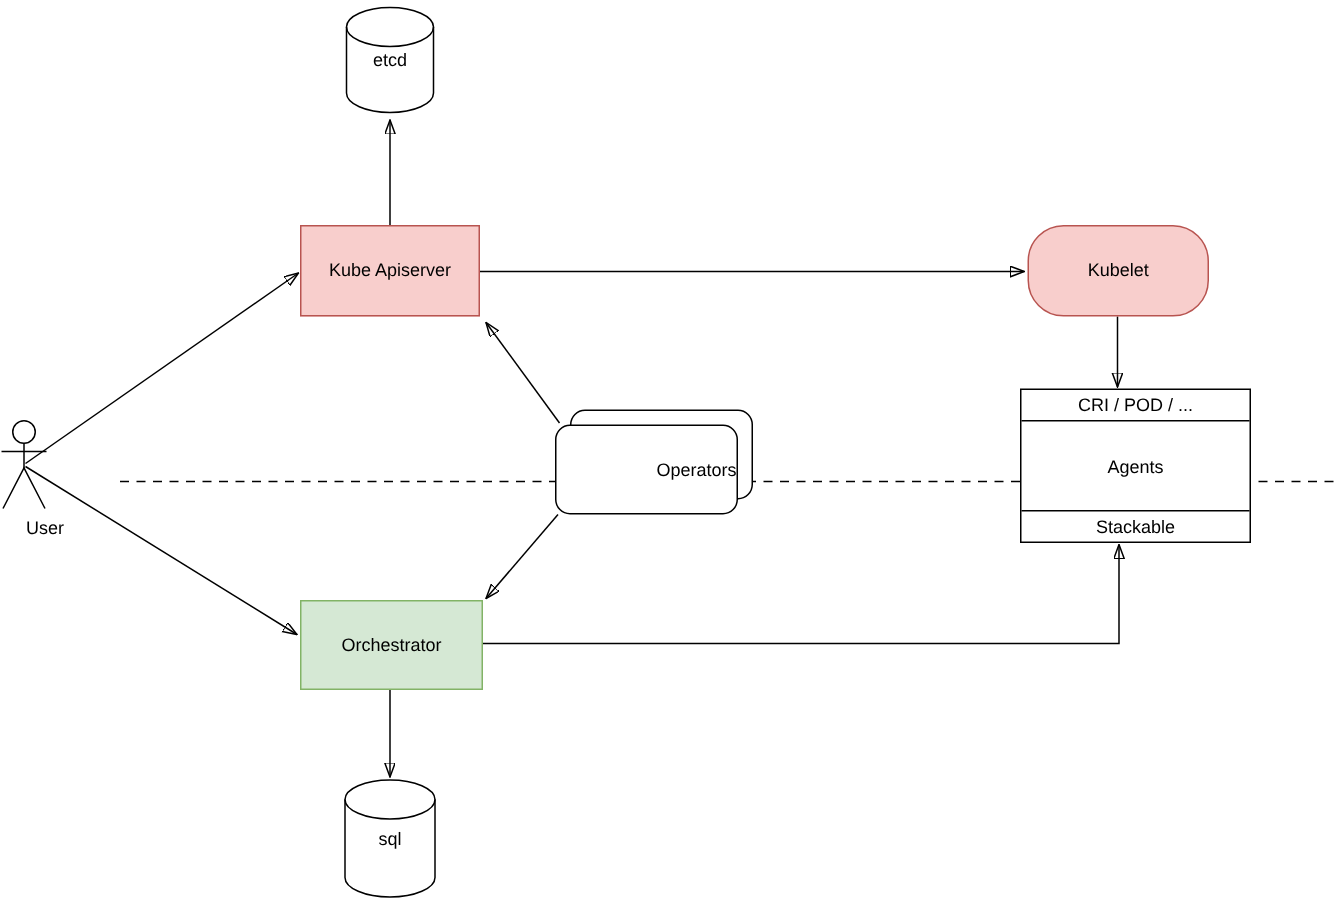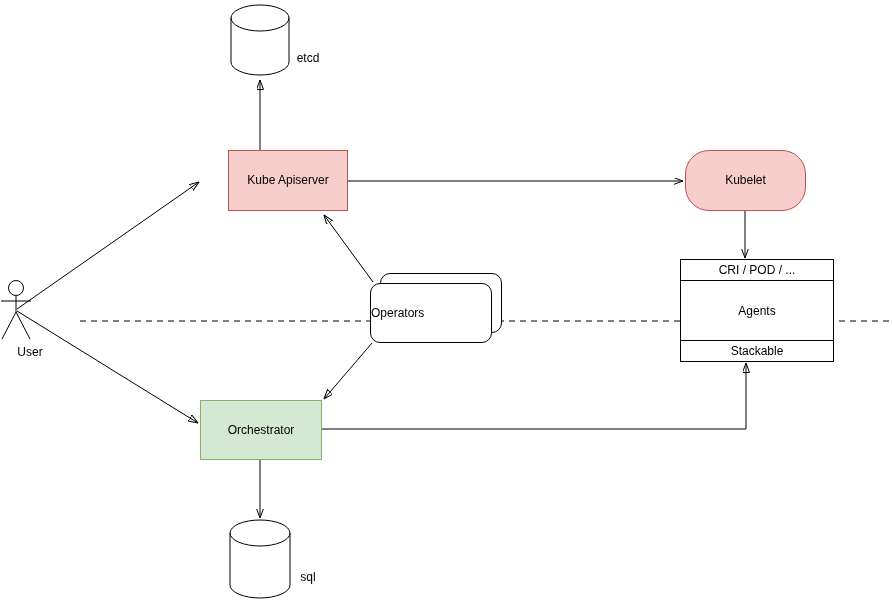--- a/index.html
+++ b/index.html
@@ -30,29 +30,29 @@
     position:absolute; box-sizing:border-box; z-index:2;
     display:flex; align-items:center; justify-content:center;
     text-align:center; line-height:1.2;
   }
   .rect-red{
     background:var(--red-fill); border:1px solid var(--red-stroke);
   }
   .rect-green{
     background:var(--green-fill); border:1px solid var(--green-stroke);
   }
-  .apiserver{ left:200px; top:150px; width:120px; height:61px;margin-left:28px; }
+  .apiserver{ left:200px; top:150px; width:120px; height:61px; }
   .kubelet{ left:685px; top:150px; width:121px; height:61px;border-radius:24px; }
   .orchestrator{ left:200px; top:400px; width:122px; height:60px; }
 
   .operators-wrap{ position:absolute; left:370px; top:273px; width:132px; height:70px; z-index:2; }
   .op-card{
     position:absolute; box-sizing:border-box; width:122px; height:60px;
     background:var(--box-fill); border:1px solid var(--box-stroke); border-radius:10px;
-    display:flex; align-items:center; justify-content:flex-start;
+    display:flex; align-items:center; justify-content:flex-end;
   }
   .op-back{ left:10px; top:0; }
   .op-front{ left:0; top:10px; }
 
   .tribox{
     position:absolute; left:680px; top:259px; width:154px; height:103px;
     box-sizing:border-box; background:var(--box-fill);
     border:1px solid var(--box-stroke); z-index:2;
     display:flex; flex-direction:column;
   }
@@ -61,22 +61,22 @@
   }
   .tribox .head{ height:21px; border-bottom:1px solid var(--box-stroke); }
   .tribox .mid{ flex:1; }
   .tribox .foot{ height:21px; border-top:1px solid var(--box-stroke); }
 
   .cyl{ position:absolute; z-index:2; }
   .cyl svg{ display:block; }
   .cyl .shape{ fill:var(--box-fill); stroke:var(--box-stroke); stroke-width:1; }
   .cyl .inner{ fill:none; stroke:var(--box-stroke); stroke-width:1; }
   .cyl-label{
-    position:absolute; left:0; top:18px; width:100%; height:100%;
-    display:flex; align-items:center; justify-content:center;margin-left:48px;
+    position:absolute; left:0; top:0; width:100%; height:100%;
+    display:flex; align-items:center; justify-content:center;
   }
   .cyl-etcd{ left:230px; top:4px; width:60px; height:72px; }
   .cyl-sql{ left:229px; top:519px; width:62px; height:80px; }
 
   .actor{ position:absolute; left:0; top:280px; width:32px; height:62px; z-index:1; }
   .actor svg{ display:block; }
   .actor .stick{ fill:none; stroke:var(--box-stroke); stroke-width:1; }
   .actor .head{ fill:var(--box-fill); stroke:var(--box-stroke); stroke-width:1; }
   .actor-label{
     position:absolute; left:0px; top:345px; width:32px; text-align:center; z-index:1;padding-left:14px;

